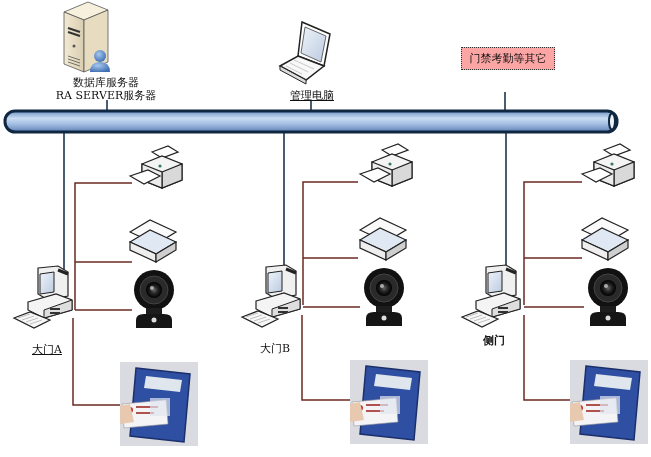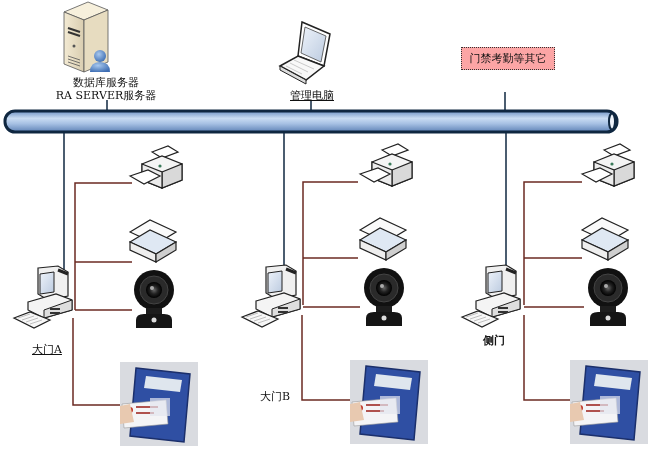--- a/index.html
+++ b/index.html
@@ -167,14 +167,14 @@
   <div>RA SERVER服务器</div>
 </div>
 
 <div class="lbl center" style="left:270px; top:89px; width:84px;text-decoration:underline;">管理电脑</div>
 
 <div class="boxlbl" style="left:461px; top:47px; width:88px;">
   <div>门禁考勤等其它</div>
 </div>
 
 <div class="lbl" style="left:32px; top:343px;text-decoration:underline;">大门A</div>
-<div class="lbl" style="left:260px; top:342px;margin-top:48px;">大门B</div>
+<div class="lbl" style="left:260px; top:342px;">大门B</div>
 <div class="lbl" style="left:483px; top:334px;font-weight:bold;">侧门</div>
 
 </body></html>

